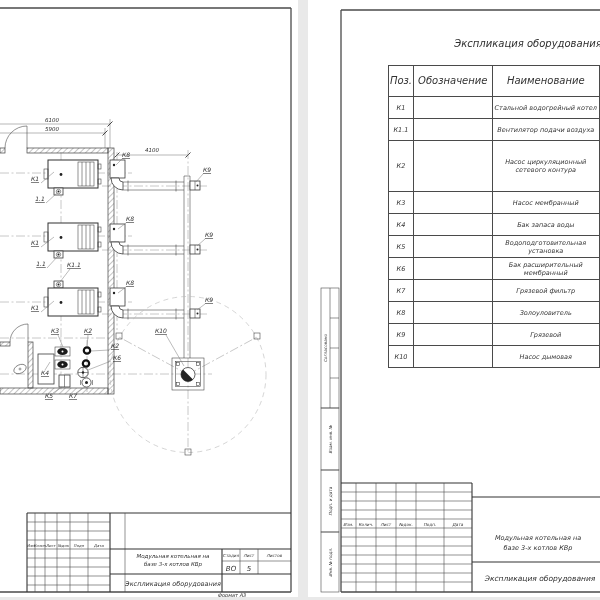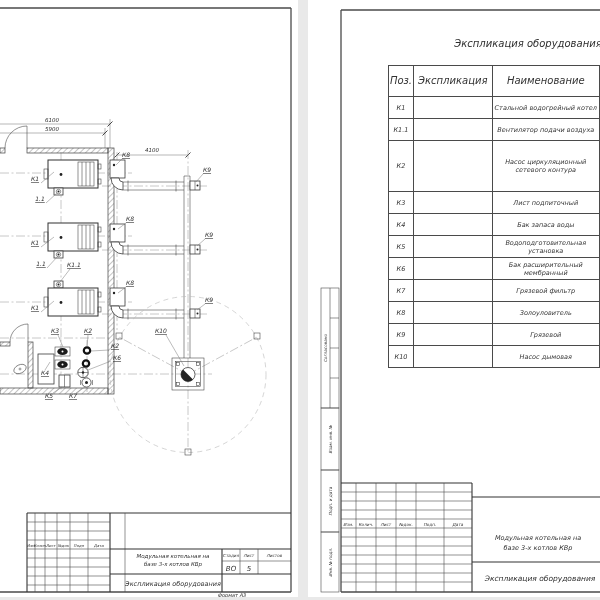--- a/index.html
+++ b/index.html
@@ -326,21 +326,21 @@
 
     <table class="spec">
       <colgroup>
           <col style="width:28px">
           <col style="width:92px">
           <col style="width:150px">
         </colgroup>
       <thead>
         <tr>
           <th>Поз.</th>
-          <th>Экспликация</th>
+          <th>Обозначение</th>
           <th>Наименование</th>
         </tr>
       </thead>
       <tbody>
           <tr>
             <td>К1</td>
             <td></td>
             <td>Стальной водогрейный котел</td>
           </tr>
           <tr>
@@ -351,21 +351,21 @@
           <tr>
             <td>К2</td>
             <td></td>
             <td>
               <div class="wrapnarrow">Насос циркуляционный сетевого контура</div>
             </td>
           </tr>
           <tr>
             <td>К3</td>
             <td></td>
-            <td>Лист подпиточный</td>
+            <td>Насос мембранный</td>
           </tr>
           <tr>
             <td>К4</td>
             <td></td>
             <td>Бак запаса воды</td>
           </tr>
           <tr>
             <td>К5</td>
             <td></td>
             <td>Водоподготовительная установка</td>

